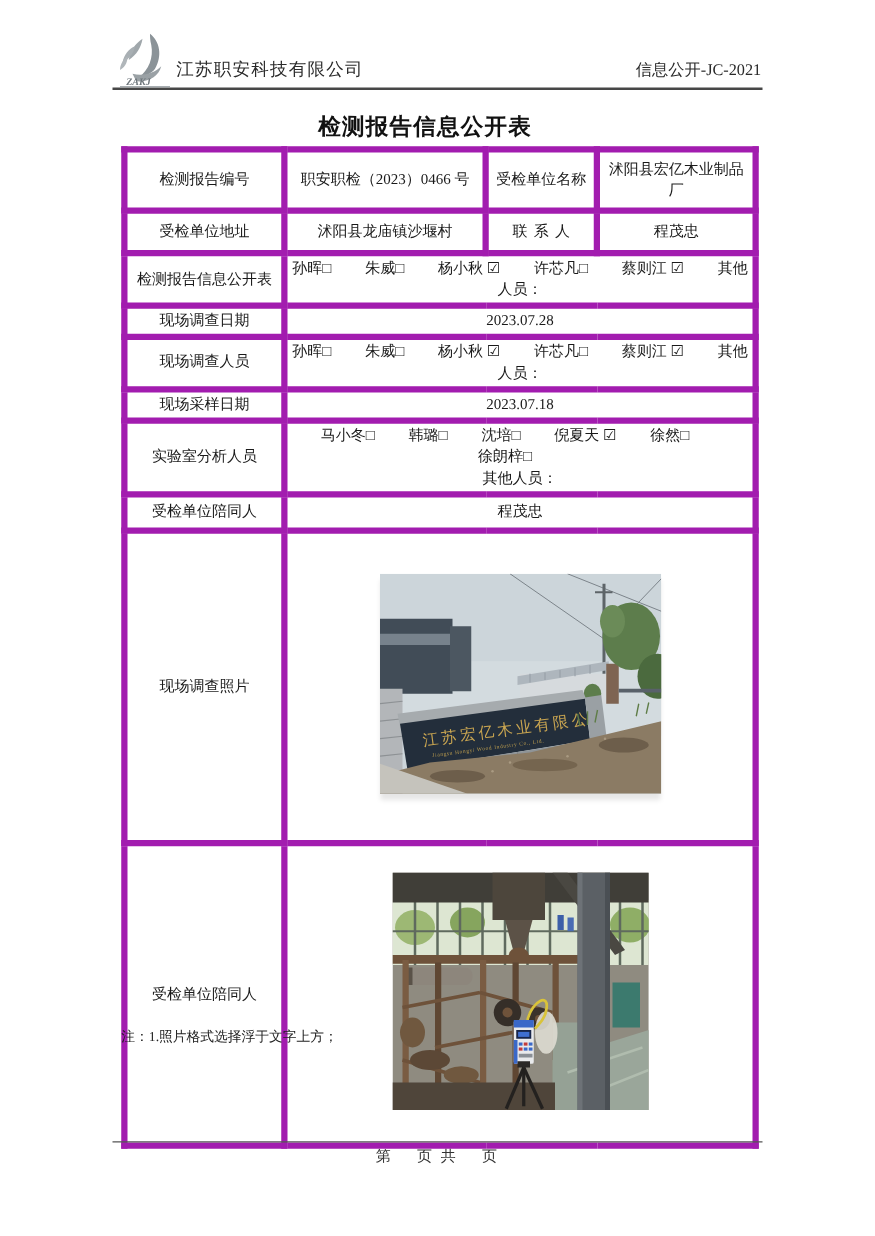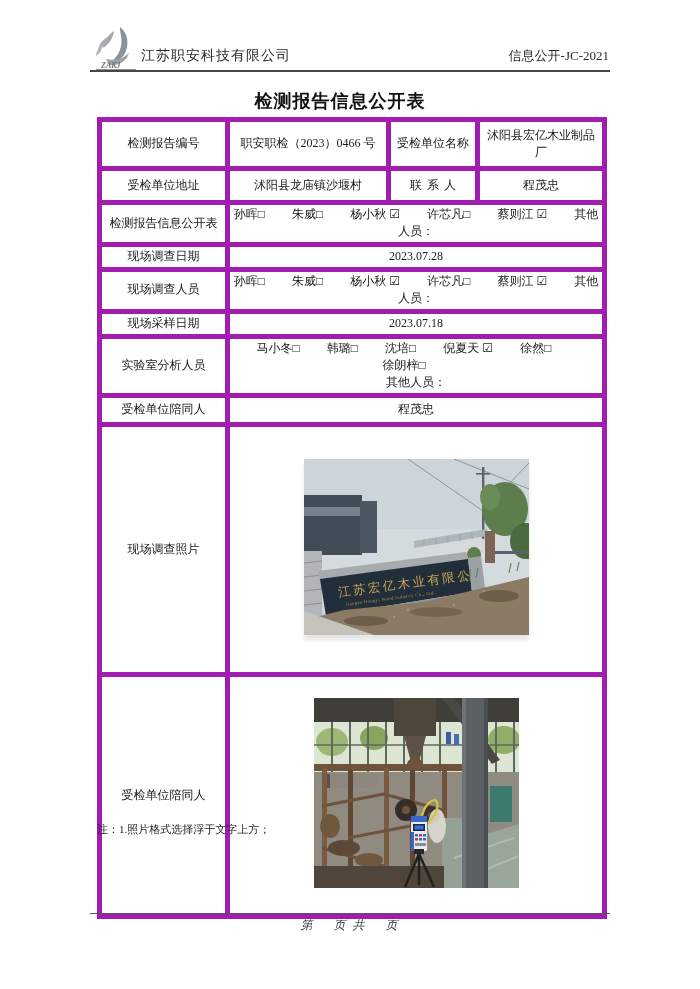--- a/index.html
+++ b/index.html
@@ -31,21 +31,21 @@
   .r8 td{height:36px;}
   .r9 td{height:22px;}
   .rphoto1 td{height:243px;}
   .rphoto2 td{height:235px;}
   .photocell{text-align:center;}
   .photo1{box-shadow:0 5px 4px rgba(0,0,0,0.10);}
   
   .note{position:absolute;left:97px;top:822px;font-size:11px;color:#222;}
   .footline{position:absolute;left:90px;top:913px;width:520px;border-top:1px solid #555;}
   .pagenum{position:absolute;left:0;top:917px;width:700px;text-align:center;
-    font-size:12px;color:#333;letter-spacing:2px;font-style:italic;}
+    font-size:12px;color:#333;letter-spacing:2px;}
 </style>
 </head>
 <body>
 
 <div class="header">
   <svg class="logo" width="46" height="46" viewBox="0 0 46 46">
     <path d="M21,7 C15,11 11,17 10,24 C16,20 20,14 21,7" fill="#a0a7ab"></path>
     <path d="M15,13 C10,15 6,20 5,26 C11,23 14,18 15,13" fill="#a8afb3"></path>
     <path d="M9,21 C5,24 3,28 3,32 C8,29 9,25 9,21" fill="#b0b6ba"></path>
     <path d="M27,3 C35,9 37,21 31,31 C29,34 24,37 18,38 C26,32 30,22 28,12 C27,8 27,5 27,3" fill="#8b9398"></path>

